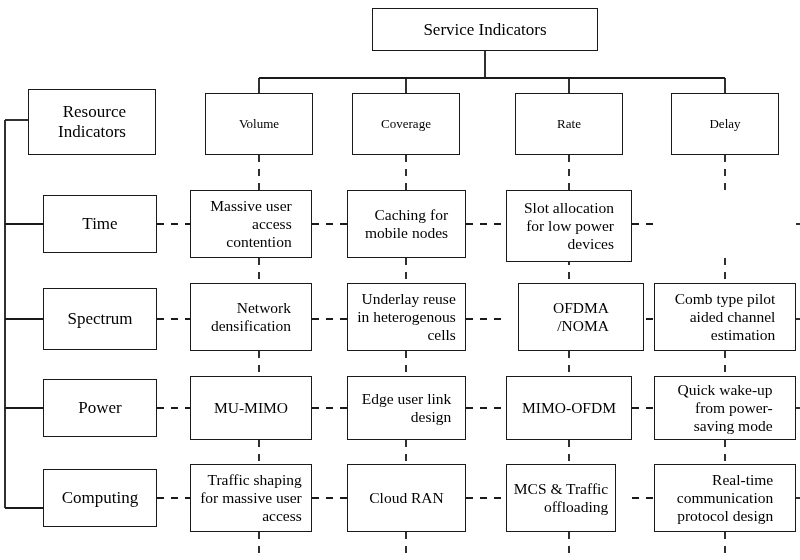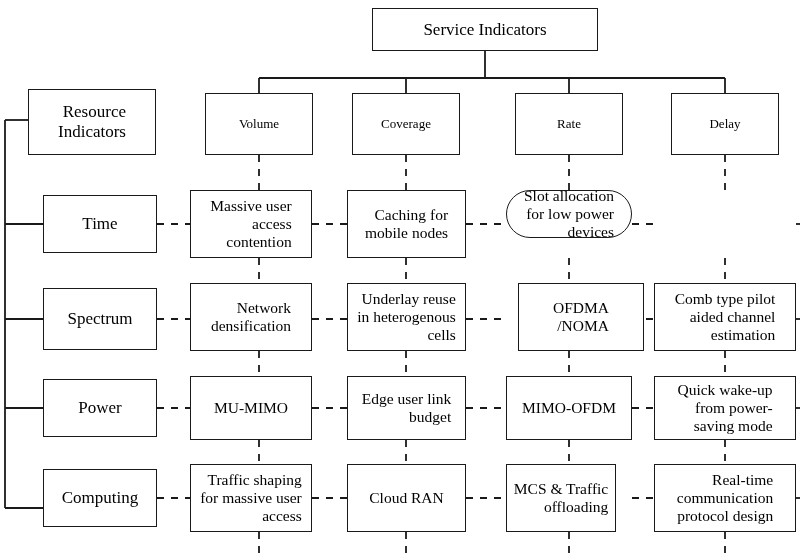--- a/index.html
+++ b/index.html
@@ -133,38 +133,38 @@
   <div class="box box-row" style="left:43px; top:195px; width:114px; height:58px;">Time</div>
   <div class="box box-row" style="left:43px; top:288px; width:114px; height:62px;">Spectrum</div>
   <div class="box box-row" style="left:43px; top:379px; width:114px; height:58px;">Power</div>
   <div class="box box-row" style="left:43px; top:469px; width:114px; height:58px;">Computing</div>
 
   <div class="box box-cell" style="left:190px; top:190px; width:122px; height:68px;">Massive user
 access
 contention</div>
   <div class="box box-cell" style="left:347px; top:190px; width:119px; height:68px;">Caching for
 mobile nodes</div>
-  <div class="box box-cell" style="left:506px; top:190px; width:126px; height:48px;border-radius:27px;">Slot allocation
+  <div class="box box-cell" style="left:506px; top:190px; width:126px; height:72px;">Slot allocation
 for low power
 devices</div>
 
   <div class="box box-cell" style="left:190px; top:283px; width:122px; height:68px;">Network
 densification</div>
   <div class="box box-cell" style="left:347px; top:283px; width:119px; height:68px;">Underlay reuse
 in heterogenous
 cells</div>
   <div class="box box-cell" style="left:506px; top:283px; width:126px; height:68px;margin-left:12px;">OFDMA
 /NOMA</div>
   <div class="box box-cell" style="left:654px; top:283px; width:142px; height:68px;">Comb type pilot
 aided channel
 estimation</div>
 
   <div class="box box-cell" style="left:190px; top:376px; width:122px; height:64px;">MU-MIMO</div>
   <div class="box box-cell" style="left:347px; top:376px; width:119px; height:64px;">Edge user link
-budget</div>
+design</div>
   <div class="box box-cell" style="left:506px; top:376px; width:126px; height:64px;">MIMO-OFDM</div>
   <div class="box box-cell" style="left:654px; top:376px; width:142px; height:64px;">Quick wake-up
 from power-
 saving mode</div>
 
   <div class="box box-cell" style="left:190px; top:464px; width:122px; height:68px;">Traffic shaping
 for massive user
 access</div>
   <div class="box box-cell" style="left:347px; top:464px; width:119px; height:68px;">Cloud RAN</div>
   <div class="box box-cell" style="left:506px; top:464px; width:110px; height:68px;">MCS &amp; Traffic

